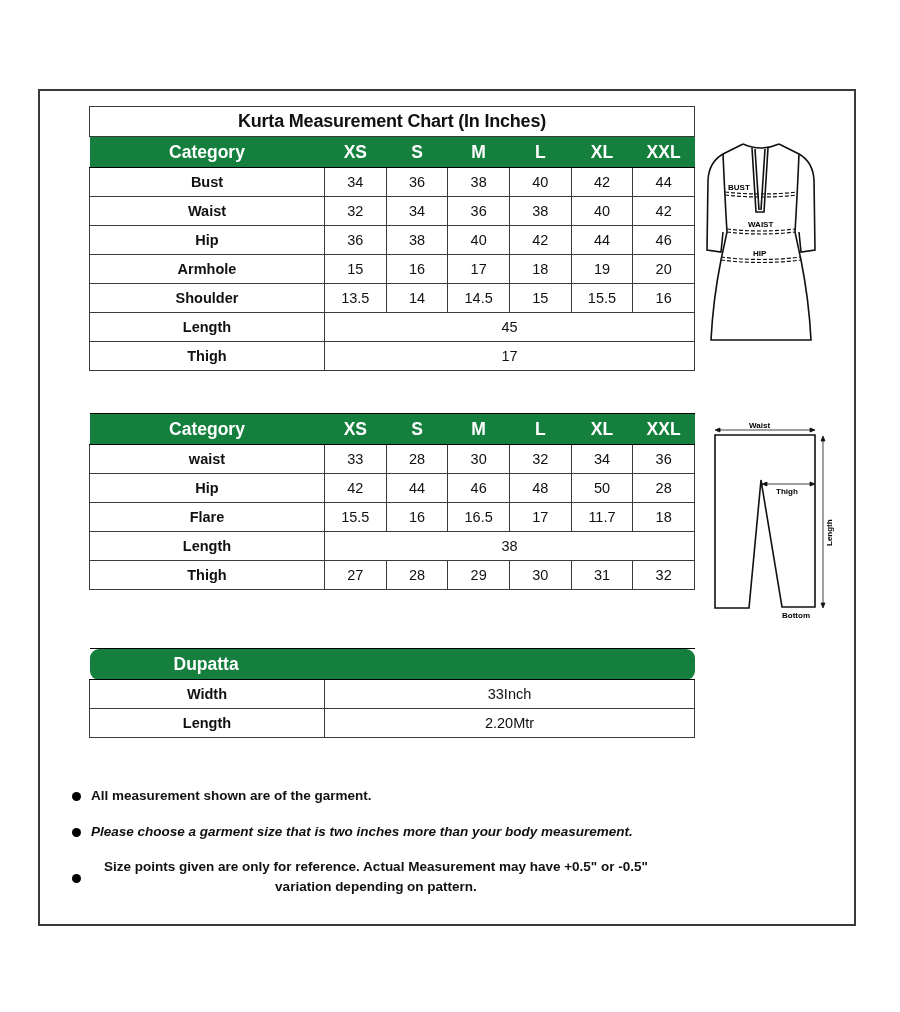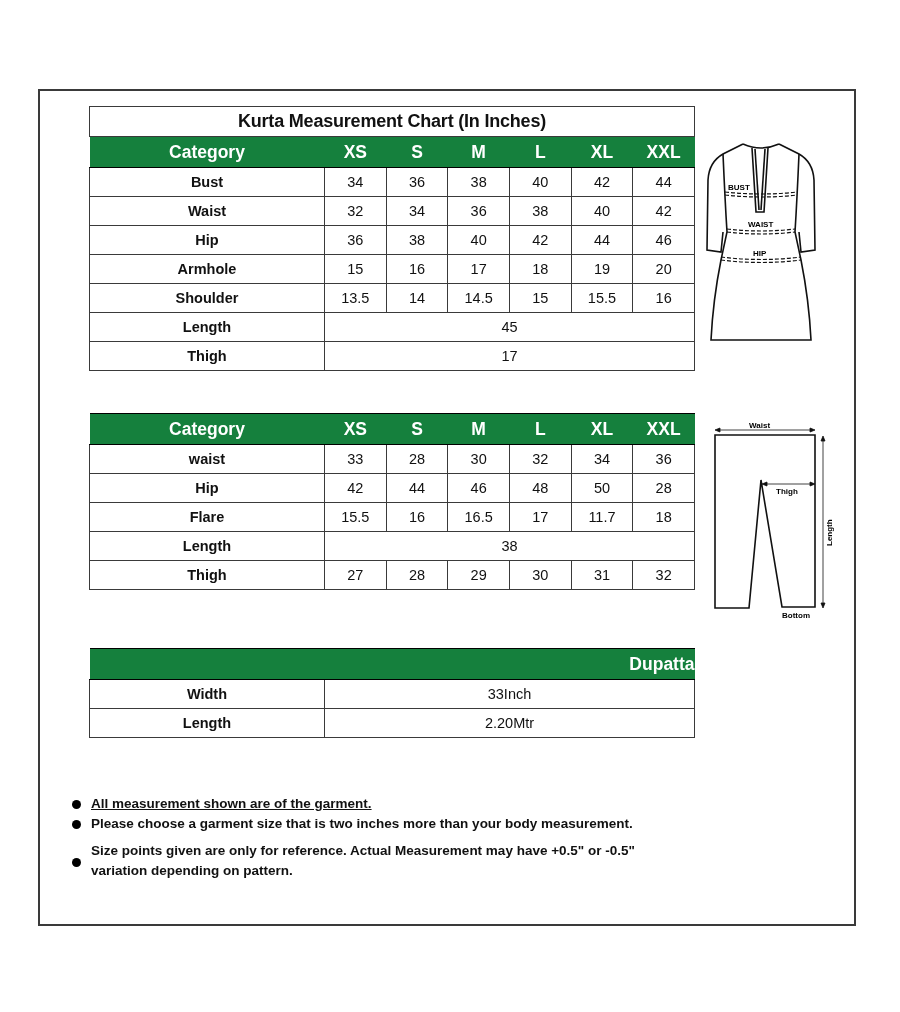--- a/index.html
+++ b/index.html
@@ -9,21 +9,21 @@
   table.chart td, table.chart th { border: 1.5px solid #3a3a3a; text-align: center; padding: 0; font-size: 14.5px; }
   table.chart th.title { background: #fff; font-size: 18px; font-weight: 700; height: 29px; letter-spacing: -0.2px; }
   table.chart tr.head th { background: #15803d; color: #fff; font-size: 17.5px; font-weight: 700; height: 30px; border-left: none; border-right: none; border-color: #000; }
   table.chart tr.head th.cat { text-align: center; }
   table.chart td.label { font-weight: 700; }
   table.chart td { height: 28px; }
   .col-cat { width: 235px; }
   #kurta { top: 106px; padding-left: 32px; }
   #bottom { top: 413px; }
   #dupatta { top: 648px; }
-  #dupatta tr.head th.cat { text-align: right; padding-left: 84px; }
+  #dupatta tr.head th.cat { text-align: left; padding-left: 84px; border-radius: 9px; }
   .notes { position: absolute; left: 72px; top: 778px; width: 740px; font-size: 13.5px; font-weight: 700; }
   .note { position: relative; padding-left: 19px; line-height: 20px; }
   .note .bullet { position: absolute; left: 0; width: 9px; height: 9px; border-radius: 50%; background: #000; }
   .fig { position: absolute; }
 </style>
 </head>
 <body>
 
 <div class="frame"></div>
 
@@ -227,25 +227,25 @@
     <td>33Inch</td>
   </tr>
   <tr>
     <td class="label">Length</td>
     <td>2.20Mtr</td>
   </tr>
 </tbody>
   </table>
 
 <div class="notes">
-  <div class="note" style="position:absolute; top:16px;text-decoration:underline;">
+  <div class="note" style="position:absolute; top:8px;">
     <span class="bullet" style="top:6px;"></span>
     <span>All measurement shown are of the garment.</span>
   </div>
-  <div class="note" style="position:absolute; top:36px;">
+  <div class="note" style="position:absolute; top:44px;font-style:italic;">
     <span class="bullet" style="top:6px;"></span>
     <span>Please choose a garment size that is two inches more than your body measurement.</span>
   </div>
-  <div class="note" style="position:absolute; top:63px; width:570px;">
+  <div class="note" style="position:absolute; top:79px; width:570px;text-align:center;">
     <span class="bullet" style="top:17px;"></span>
     <span>Size points given are only for reference. Actual Measurement may have +0.5" or -0.5" variation depending on pattern.</span>
   </div>
 </div>
 
 </body></html>

